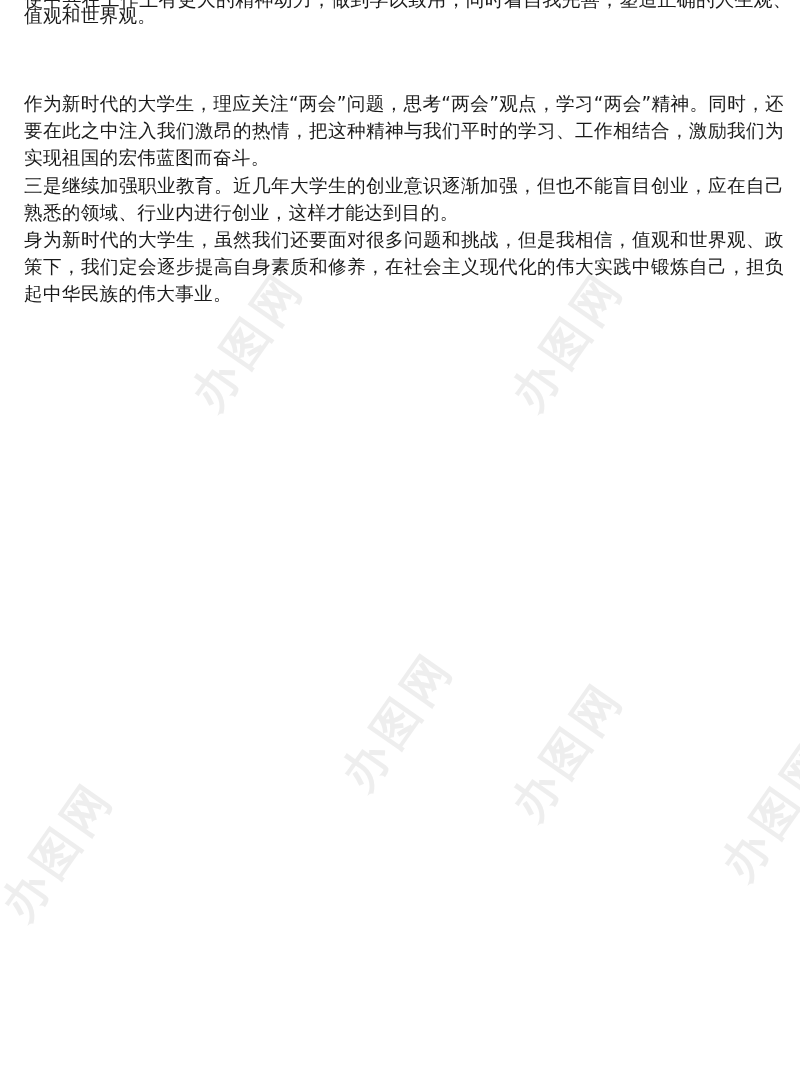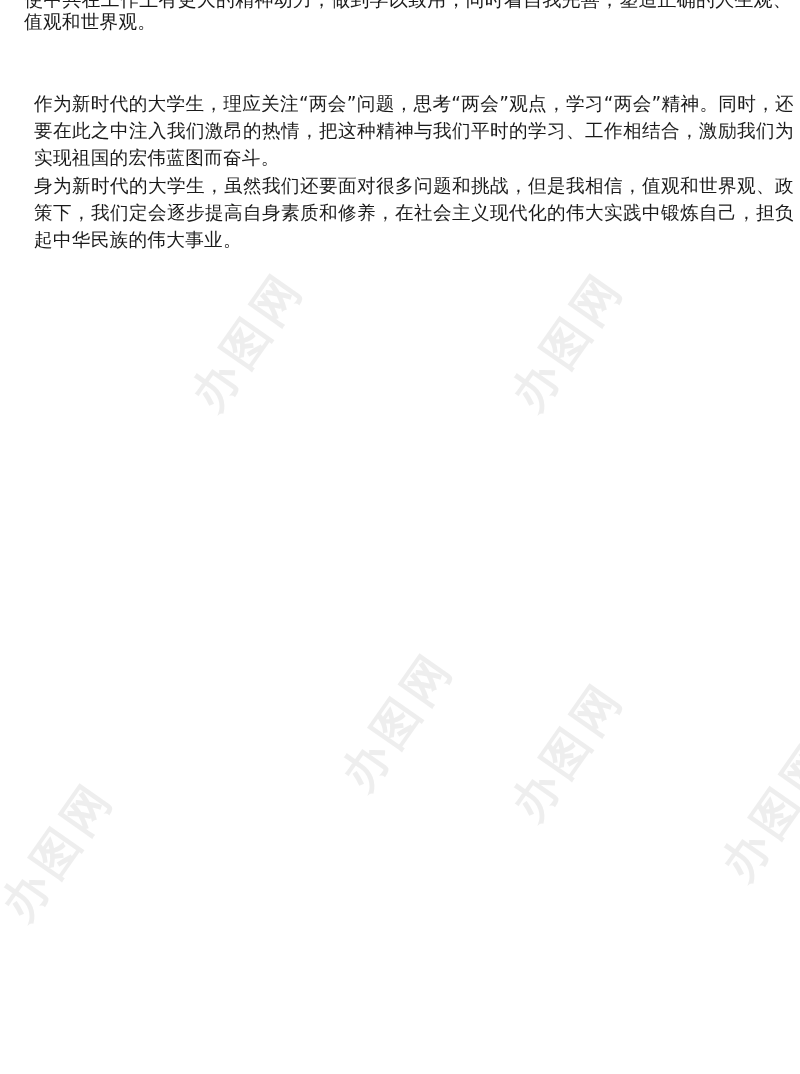--- a/index.html
+++ b/index.html
@@ -14,40 +14,41 @@
   .clipped-line {
     position: absolute; left: 24px; top: -14px; width: 760px;
     font-size: 19px; line-height: 27px; white-space: nowrap; overflow: hidden;
     color: #1a1a1a; letter-spacing: 0.2px;
   }
   .para {
     font-size: 18.6px; line-height: 27.2px; margin: 0;
     text-align: justify; text-justify: inter-character;
     letter-spacing: 0.3px;
   }
-  .first-tail { position: absolute; top: 10px; left: 0; font-family: Liberation Mono, monospace; }
-  .body-block { position: absolute; top: 90px; left: 0; width: 760px; margin-left: 10px; }
+  .first-tail { position: absolute; top: 2px; left: 0; }
+  .body-block { position: absolute; top: 90px; left: 0; width: 760px; }
   .watermark {
     position: absolute; color: rgba(150,150,150,0.16);
     font-size: 46px; font-weight: bold; transform: rotate(-55deg);
     pointer-events: none; white-space: nowrap;
     font-family: "DejaVu Sans", sans-serif;
     letter-spacing: 6px;
   }
 </style>
 </head>
 <body>
 
 <div class="clipped-line">使中共在工作上有更大的精神动力，做到学以致用，同时着自我完善，塑造正确的人生观、价</div>
 
 <div class="page">
   <p class="para first-tail">值观和世界观。</p>
 
   <div class="body-block">
     <p class="para">作为新时代的大学生，理应关注“两会”问题，思考“两会”观点，学习“两会”精神。同时，还要在此之中注入我们激昂的热情，把这种精神与我们平时的学习、工作相结合，激励我们为实现祖国的宏伟蓝图而奋斗。</p>
+    <p class="para">三是继续加强职业教育。近几年大学生的创业意识逐渐加强，但也不能盲目创业，应在自己熟悉的领域、行业内进行创业，这样才能达到目的。</p>
     <p class="para">身为新时代的大学生，虽然我们还要面对很多问题和挑战，但是我相信，值观和世界观、政策下，我们定会逐步提高自身素质和修养，在社会主义现代化的伟大实践中锻炼自己，担负起中华民族的伟大事业。</p>
   </div>
 </div>
 
 <div class="watermark" style="left:490px; top:310px;">办图网</div>
 <div class="watermark" style="left:170px; top:310px;">办图网</div>
 <div class="watermark" style="left:490px; top:720px;">办图网</div>
 <div class="watermark" style="left:320px; top:690px;">办图网</div>
 <div class="watermark" style="left:700px; top:780px;">办图网</div>
 <div class="watermark" style="left:-20px; top:820px;">办图网</div>

